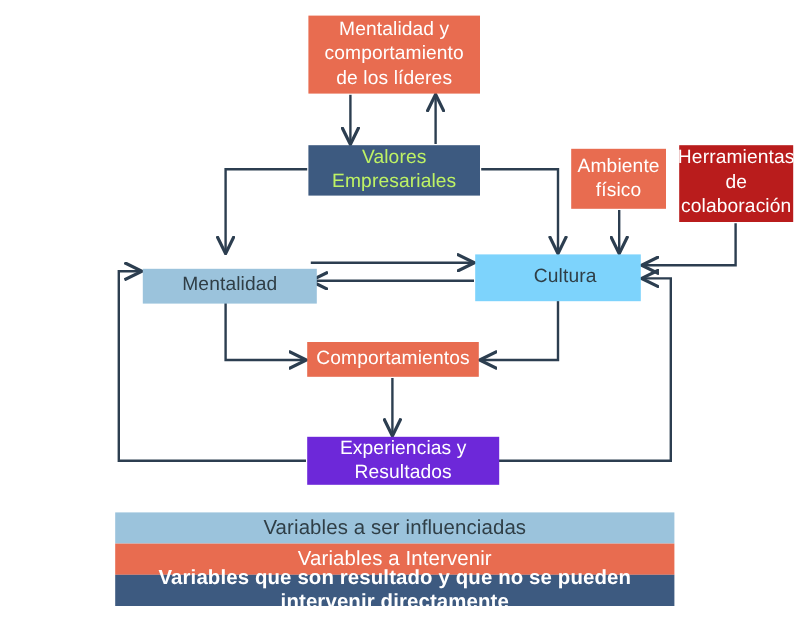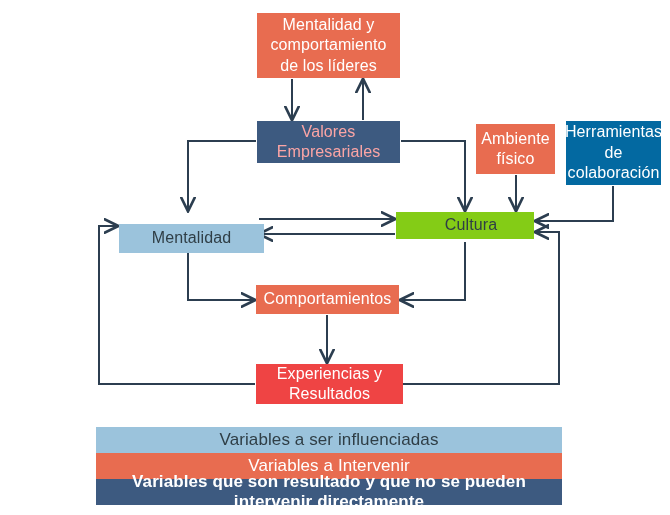--- a/index.html
+++ b/index.html
@@ -94,45 +94,45 @@
       <path d="M 255 384 L 99 384 L 99 226 L 117 226" marker-end="url(#arrow)"></path>
 
       <path d="M 400 384 L 559 384 L 559 232 L 536 232" marker-end="url(#arrow)"></path>
     </g>
   </svg>
 
   <div class="node" id="node-lideres" style="left:257px; top:13px; width:143px; height:65px; background:#E86C50; color:#FFFFFF;">
     <span>Mentalidad y comportamiento de los líderes</span>
   </div>
 
-  <div class="node" id="node-valores" style="left:257px; top:121px; width:143px; height:42px; background:#3D5A80; color:#fca5a5;">
+  <div class="node" id="node-valores" style="left:257px; top:121px; width:143px; height:42px; background:#3D5A80; color:#bef264;">
     <span>Valores Empresariales</span>
   </div>
 
   <div class="node" id="node-ambiente" style="left:476px; top:124px; width:79px; height:50px; background:#E86C50; color:#FFFFFF;">
     <span>Ambiente físico</span>
   </div>
 
-  <div class="node" id="node-herramientas" style="left:566px; top:121px; width:95px; height:64px; background:#0369a1; color:#FFFFFF;">
+  <div class="node" id="node-herramientas" style="left:566px; top:121px; width:95px; height:64px; background:#b91c1c; color:#FFFFFF;">
     <span>Herramientas de colaboración</span>
   </div>
 
   <div class="node light" id="node-mentalidad" style="left:119px; top:224px; width:145px; height:29px; background:#9BC3DC;">
     <span>Mentalidad</span>
   </div>
 
-  <div class="node light" id="node-cultura" style="left:396px; top:212px; width:138px; height:27px; background:#84cc16;padding-left:16px;">
+  <div class="node light" id="node-cultura" style="left:396px; top:212px; width:138px; height:39px; background:#7dd3fc;padding-left:16px;">
     <span>Cultura</span>
   </div>
 
   <div class="node" id="node-comportamientos" style="left:256px; top:285px; width:143px; height:29px; background:#E86C50; color:#FFFFFF;">
     <span>Comportamientos</span>
   </div>
 
-  <div class="node" id="node-experiencias" style="left:256px; top:364px; width:147px; height:40px; background:#ef4444; color:#FFFFFF;">
+  <div class="node" id="node-experiencias" style="left:256px; top:364px; width:160px; height:40px; background:#6d28d9; color:#FFFFFF;">
     <span>Experiencias y Resultados</span>
   </div>
 
   <div class="legend-row dark-text" id="legend-0" style="left:96px; top:427px; width:466px; height:26px; background:#9BC3DC;">
     <span>Variables a ser influenciadas</span>
   </div>
 
   <div class="legend-row white-text" id="legend-1" style="left:96px; top:453px; width:466px; height:26px; background:#E86C50;">
     <span>Variables a Intervenir</span>
   </div>

